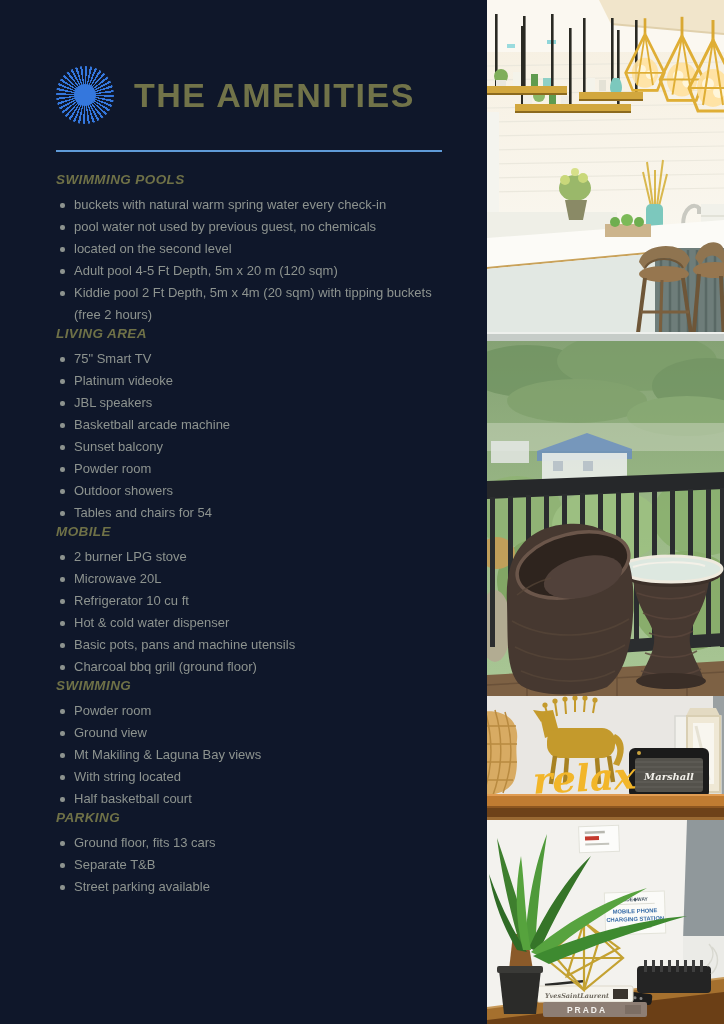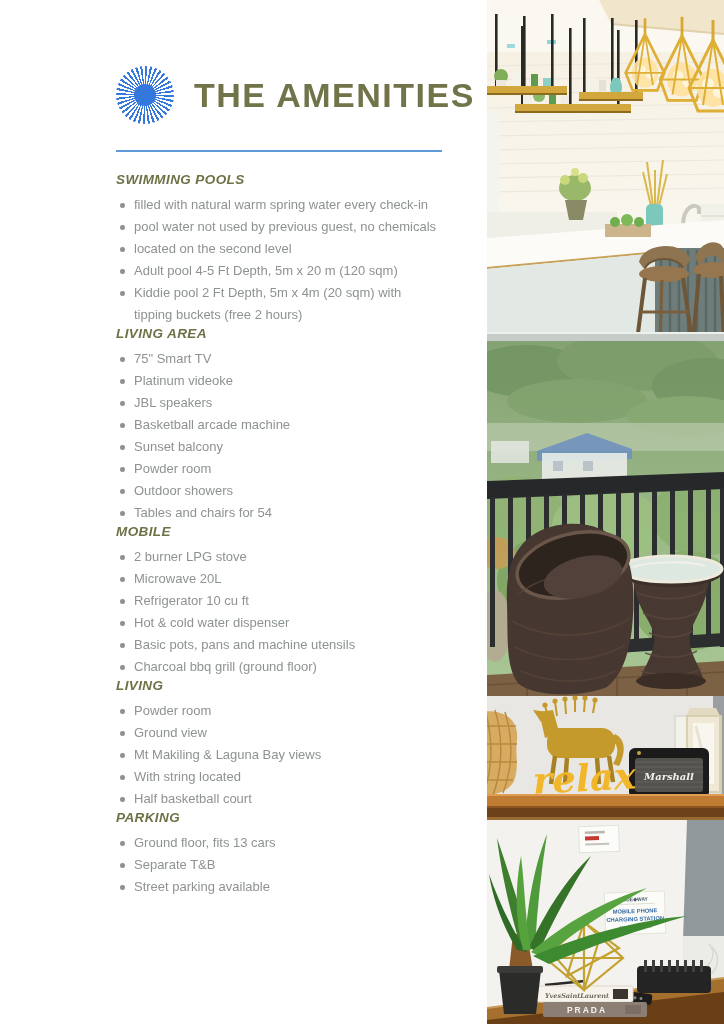--- a/index.html
+++ b/index.html
@@ -1,21 +1,21 @@
 <!DOCTYPE html>
 <html><head>
 <meta charset="utf-8">
 <style>
   html,body{margin:0;padding:0;}
   body{
     width:724px;height:1024px;overflow:hidden;display:flex;
     background:#dde9f3;font-family:"Liberation Sans",sans-serif;
   }
   .left-panel{width:487px;height:1024px;box-sizing:border-box;
-    padding:66px 45px 0 116px;background:#ffffff;}
+    padding:66px 45px 0 56px;background:#0f172a;}
   .header-row{display:flex;align-items:center;gap:20px;}
   .logo{width:58px;height:58px;border-radius:50%;flex:0 0 auto;position:relative;
     background:repeating-conic-gradient(#3477dd 0deg 4.6deg, rgba(0,0,0,0) 4.6deg 10deg);}
   .logo::after{content:"";position:absolute;inset:18px;border-radius:50%;background:#3477dd;}
   .page-title{font-size:34px;font-weight:bold;color:#717349;letter-spacing:1.5px;white-space:nowrap;}
   .divider{border:none;border-top:2px solid #5f9bd8;margin:26px 0 0 0;}
   .section{}
   .content .section:first-of-type{margin-top:20px;}
   .section h2{margin:0 0 7px 0;font-size:13.5px;font-weight:bold;color:#6f7147;letter-spacing:.4px;font-style:italic;}
   .section ul{margin:0;padding:0;list-style:none;}
@@ -35,21 +35,21 @@
   <div class="header-row">
     <div class="logo"></div>
     <div class="page-title">THE AMENITIES</div>
   </div>
   <hr class="divider">
   <div class="content">
 
     <div class="section">
       <h2>SWIMMING POOLS</h2>
       <ul>
-        <li>filled with natural warm spring water every check-in</li>
+        <li>buckets with natural warm spring water every check-in</li>
         <li>pool water not used by previous guest, no chemicals</li>
         <li>located on the second level</li>
         <li>Adult pool 4-5 Ft Depth, 5m x 20 m (120 sqm)</li>
         <li>Kiddie pool 2 Ft Depth, 5m x 4m (20 sqm) with tipping buckets (free 2 hours)</li>
       </ul>
     </div>
 
     <div class="section">
       <h2>LIVING AREA</h2>
       <ul>
@@ -70,21 +70,21 @@
         <li>2 burner LPG stove</li>
         <li>Microwave 20L</li>
         <li>Refrigerator 10 cu ft</li>
         <li>Hot &amp; cold water dispenser</li>
         <li>Basic pots, pans and machine utensils</li>
         <li>Charcoal bbq grill (ground floor)</li>
       </ul>
     </div>
 
     <div class="section">
-      <h2>LIVING</h2>
+      <h2>SWIMMING</h2>
       <ul>
         <li>Powder room</li>
         <li>Ground view</li>
         <li>Mt Makiling &amp; Laguna Bay views</li>
         <li>With string located</li>
         <li>Half basketball court</li>
       </ul>
     </div>
 
     <div class="section">

